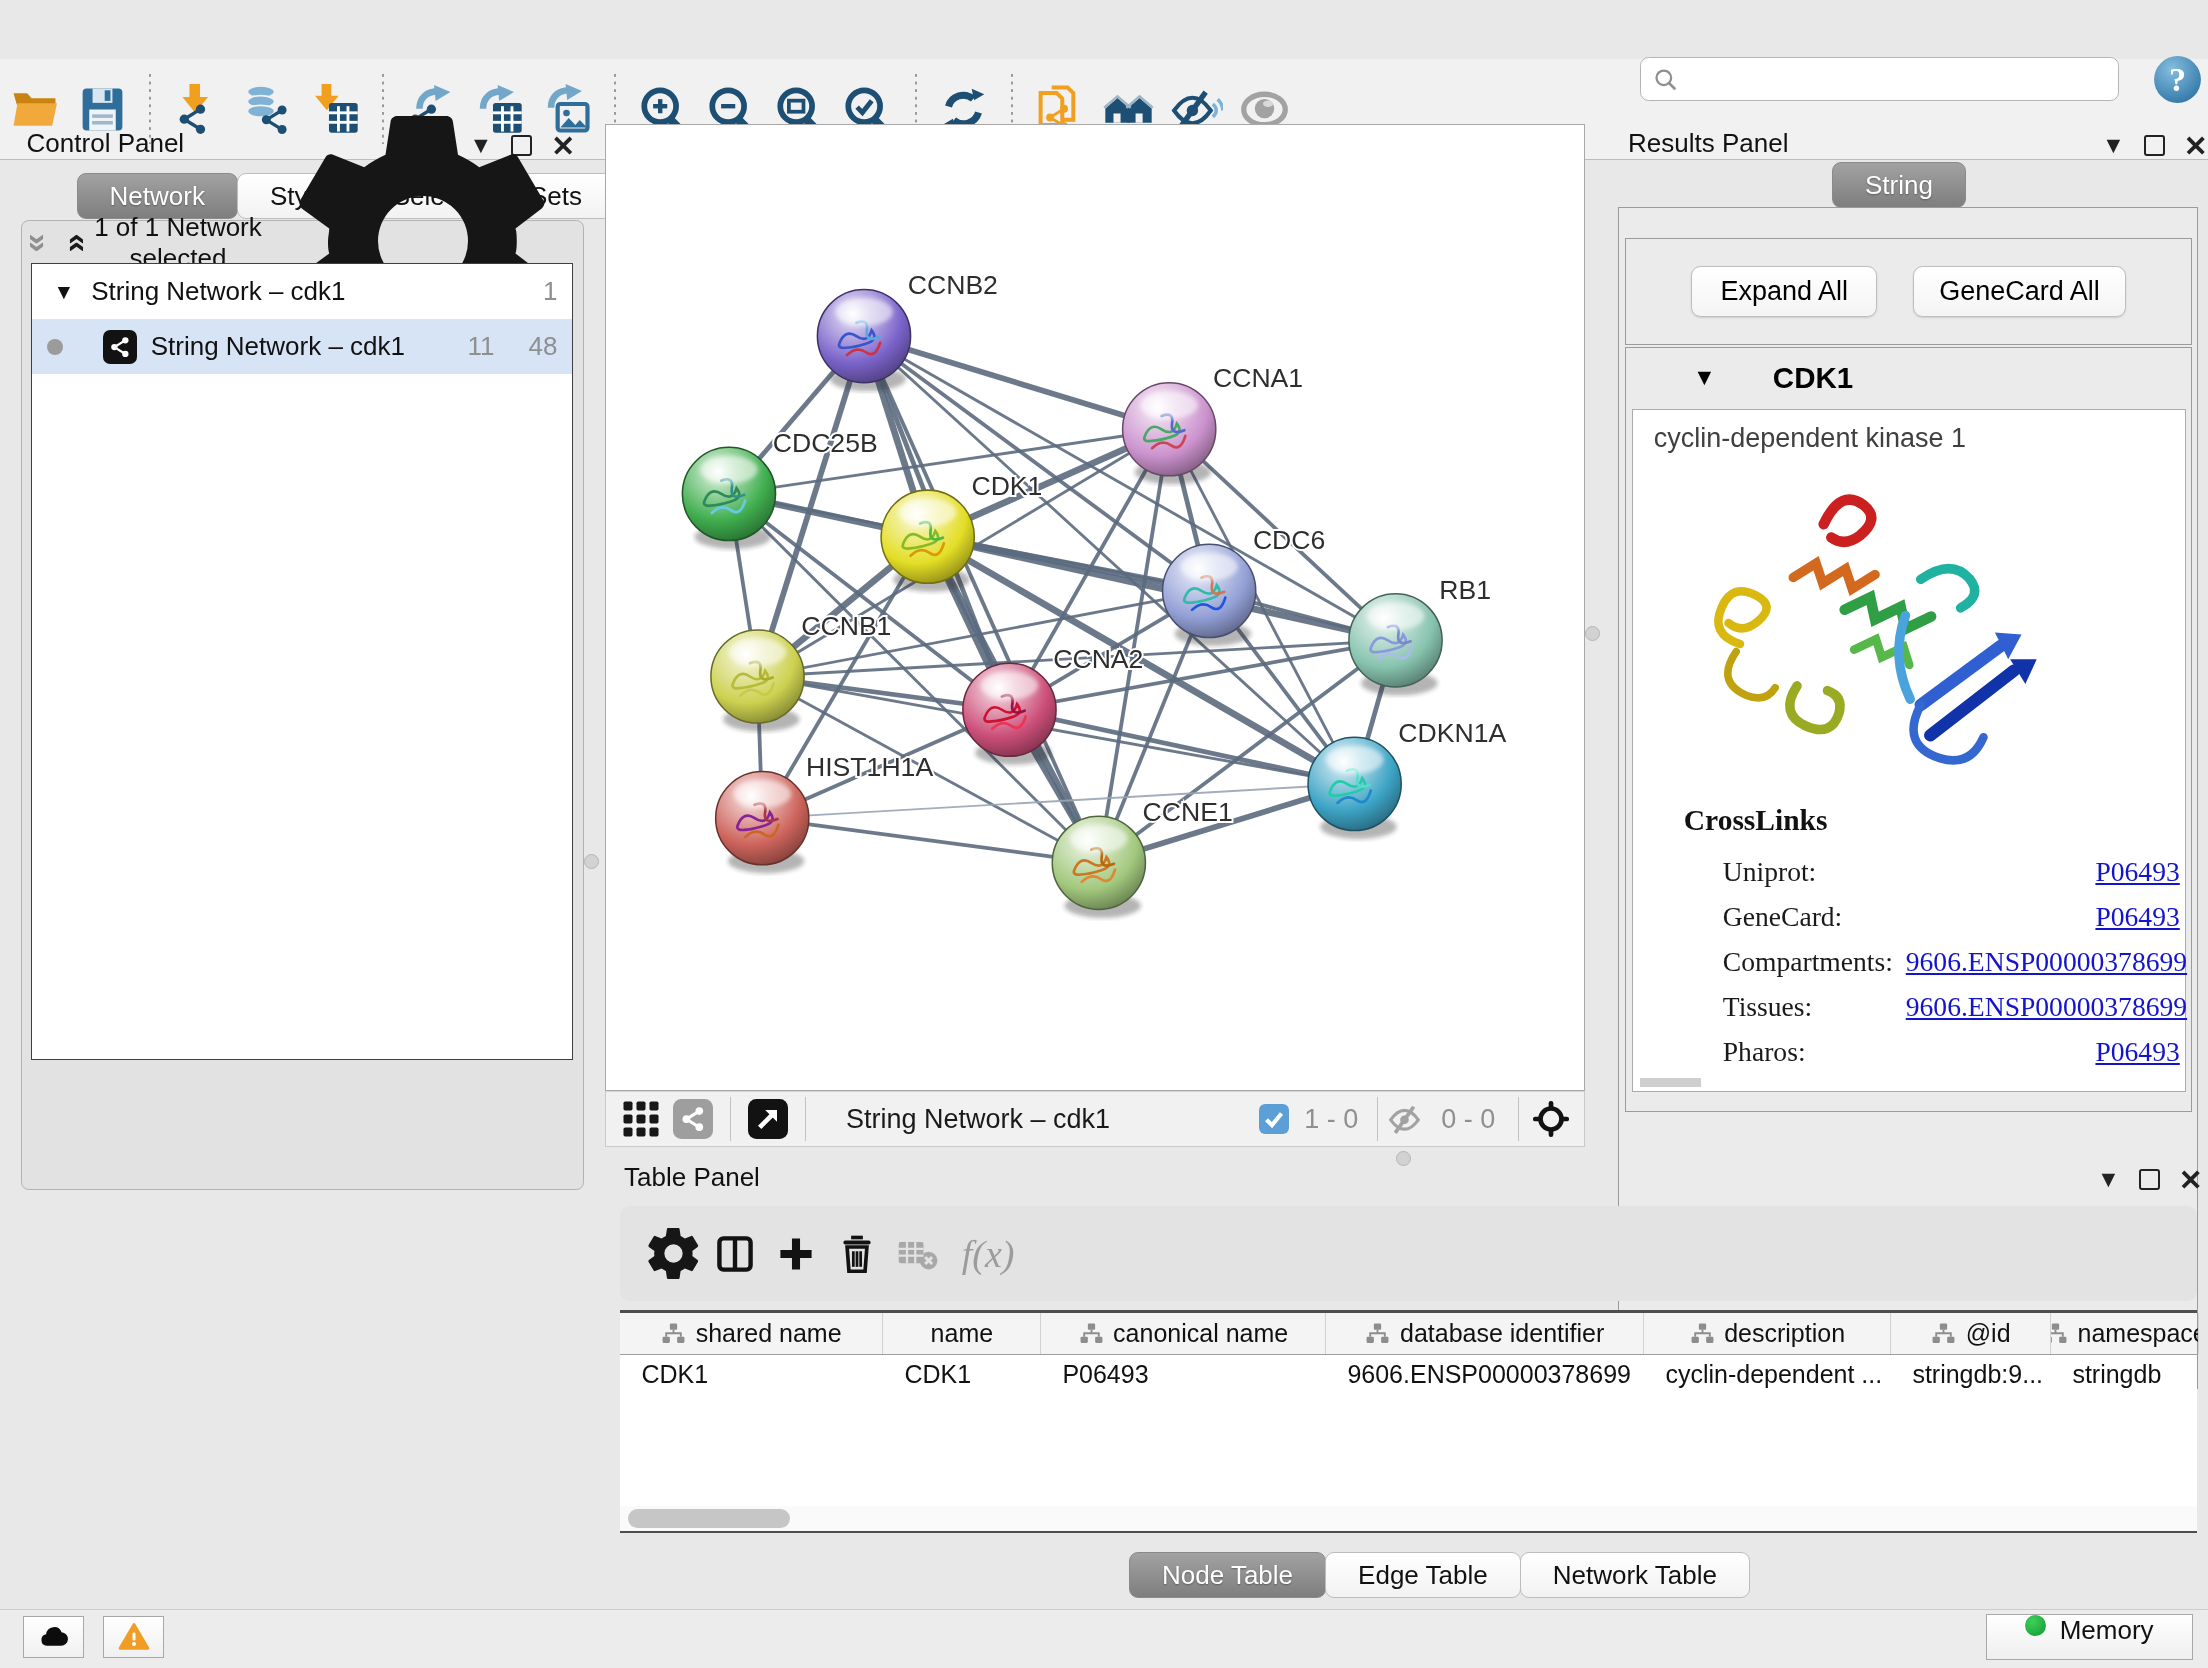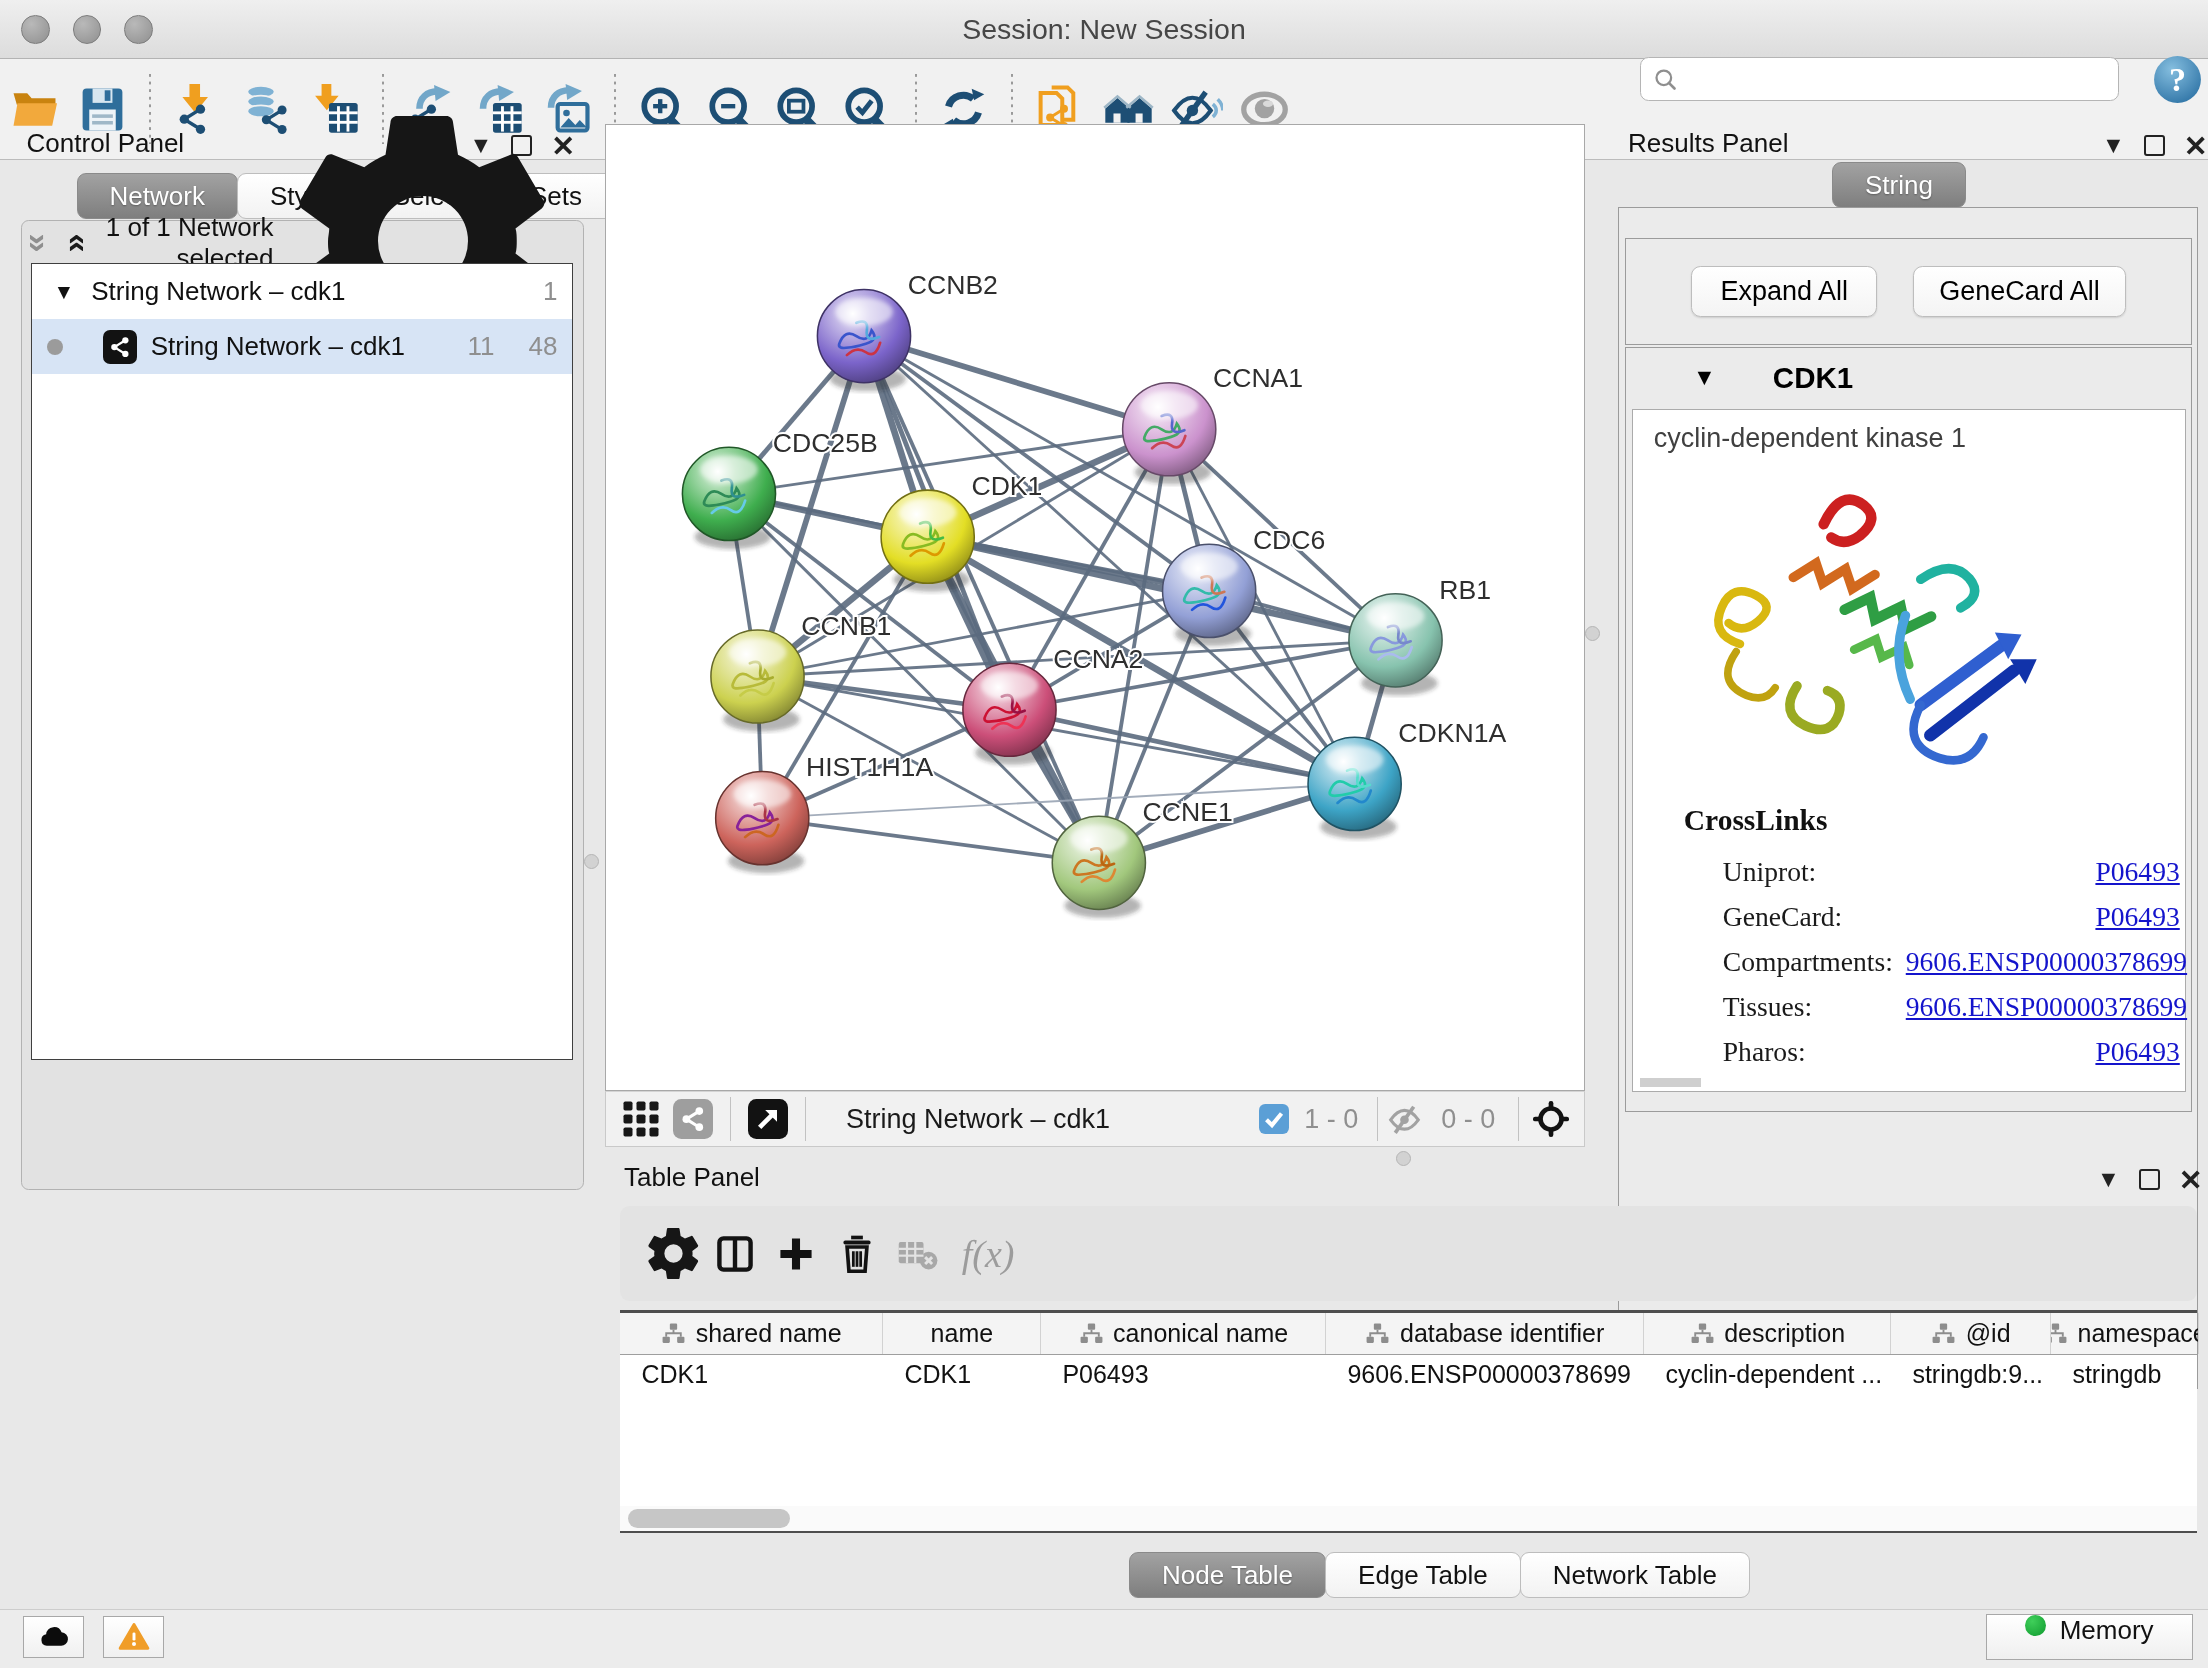--- a/index.html
+++ b/index.html
@@ -42,21 +42,21 @@
   .control-panel { position:absolute; left:7.6px; top:124px; width:590px; height:951px; }
   .cp-head { position:absolute; left:19px; top:3.8px; }
   .cp-icons { left:462px; top:7.6px; }
   .cp-tabs { position:absolute; left:70px; top:49px; }
   .cp-frame { position:absolute; left:13.3px; top:96px; width:563px; height:970px;
     background:#e2e2e2; border:1px solid #b2b2b2; border-radius:7.6px; }
   .cp-toolbar { position:absolute; left:9.5px; top:3.8px; right:9.5px; height:36px; display:flex; align-items:center; }
   .chev { font-size:34px; font-weight:bold; line-height:1; display:inline-block; }
   .chev.down { transform:rotate(90deg); color:#8f8f8f; }
   .chev.up { transform:rotate(-90deg); color:#1a1a1a; margin-left:13.3px; }
-  .cp-status { flex:1; text-align:right; font-size:26px; color:#111; }
+  .cp-status { flex:1; text-align:center; font-size:26px; color:#111; }
   .cp-gear svg { width:38px; height:38px; }
   .cp-tree { position:absolute; left:9.5px; top:42px; width:542px; height:797px; background:#fff; border:1.9px solid #3f3f3f; }
   .tree-row { height:55px; display:flex; align-items:center; font-size:26px; color:#111; position:relative; }
   .tree-row .arrow { margin-left:21px; font-size:21px; color:#111; }
   .tree-row .count { position:absolute; right:15px; color:#8f8f8f; }
   .tree-row.child { background:#d7e4f5; }
   .dot { width:16px; height:16px; border-radius:50%; background:#9b9b9b; margin-left:15px; }
   .node-badge { width:34px; height:34px; margin-left:40px; }
   .tree-row .lbl { margin-left:17px; }
   .tree-row.child .lbl { margin-left:13.3px; }
@@ -122,28 +122,20 @@
   .sb-btn svg { width:32px; height:32px; }
   .memory-btn { position:absolute; right:15px; top:3.8px; height:46px; min-width:207px; background:linear-gradient(#ffffff,#efefef);
     border:1.9px solid #a8a8a8; display:flex; align-items:flex-start; justify-content:center; gap:13.3px; font-size:26px; color:#111; }
   .memory-dot { width:21px; height:21px; border-radius:50%; background:radial-gradient(circle at 35% 30%, #3fcf5a, #0f9a2e); }
 </style>
 </head>
 <body>
 
 <div id="app">
 
-  <div class="titlebar">
-    <div class="traffic">
-      <span class="light"></span>
-      <span class="light"></span>
-      <span class="light"></span>
-    </div>
-    <div class="win-title">Session: New Session</div>
-  </div>
 
   <div class="toolbar" id="toolbar">
       <span class="tbtn">
         <svg viewBox="0 0 24 24">
           <path d="M2.5 4.6h6.2l2 2.3h10.8v3H4z" fill="#c9830f"></path>
           <path d="M4.3 9.2h17.9L20 19.4H2.5z" fill="#f2a93c"></path>
         </svg>
       </span>
       <span class="tbtn">
         <svg viewBox="0 0 24 24">

